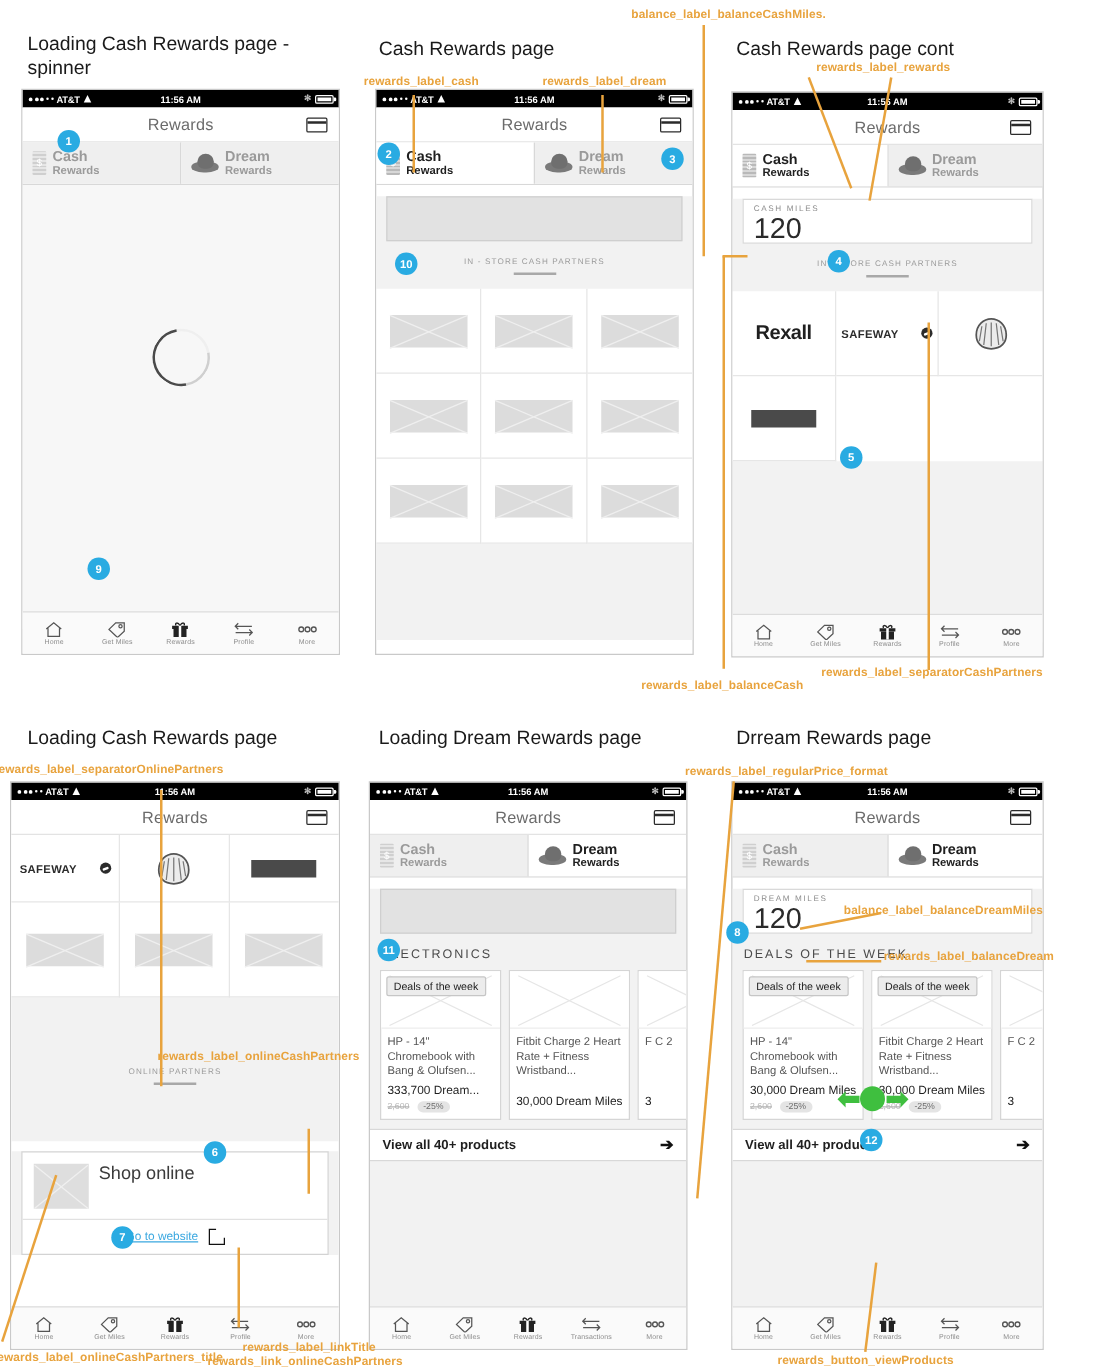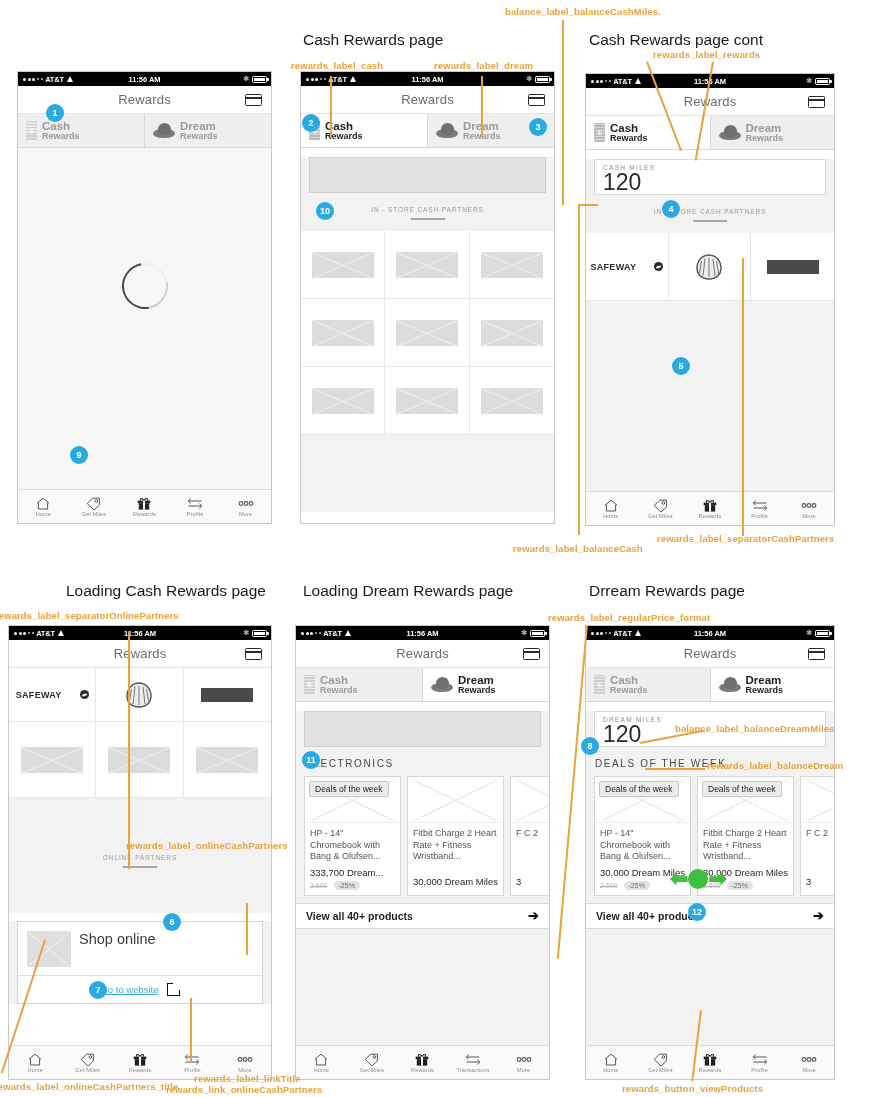--- a/index.html
+++ b/index.html
@@ -216,23 +216,25 @@
   }
   .swipe { position:absolute; z-index:22; display:flex; align-items:center; }
   .swipe .knob{ width:20px;height:20px;border-radius:50%;background:#3FBF3F; }
   .swipe .ar { color:#3FBF3F; font-size:22px; line-height:20px; font-weight:bold;}
 </style>
 </head>
 <body>
 
 <div class="stage">
 
+  <div class="sec-title abs" style="left:22px; top:26px;">Loading Cash Rewards page -
+spinner</div>
   <div class="sec-title abs" style="left:303px; top:30px;">Cash Rewards page</div>
   <div class="sec-title abs" style="left:589px; top:30px;">Cash Rewards page cont</div>
-  <div class="sec-title abs" style="left:22px; top:581px;margin-left:44px;">Loading Cash Rewards page</div>
+  <div class="sec-title abs" style="left:22px; top:581px;">Loading Cash Rewards page</div>
   <div class="sec-title abs" style="left:303px; top:581px;">Loading Dream Rewards page</div>
   <div class="sec-title abs" style="left:589px; top:581px;">Drream Rewards page</div>
 
   <div class="phone" style="left:17px; top:71px; width:255px; height:453px;">
     <div class="statusbar">
       <div class="sb-left">
         <span class="dots">
             <i class="dot"></i>
             <i class="dot"></i>
             <i class="dot"></i>
@@ -447,20 +449,23 @@
     <div class="body-area" style="height:355px;">
       <div class="balance-box">
         <div class="bal-label">CASH MILES</div>
         <div class="bal-value">120</div>
       </div>
       <div class="separator">
         <div class="sep-txt">IN - STORE CASH PARTNERS</div>
         <div class="sep-rule"></div>
       </div>
       <div class="grid3" style="margin-top:11px;">
+        <div class="cell">
+            <span class="logo-rexall">Rexall</span>
+          </div>
         <div class="cell">
             <span class="logo-safeway">
               <span>SAFEWAY</span>
               <i class="sw-mark"></i>
             </span>
           </div>
         <div class="cell">
           <span class="shell">
             <svg viewBox="0 0 30 28">
                 <path d="M15 2 C21 2 27 7 27 15 C27 21 23 26 15 26 C7 26 3 21 3 15 C3 7 9 2 15 2 Z" fill="#ececec" stroke="#555" stroke-width="1.4"></path>

